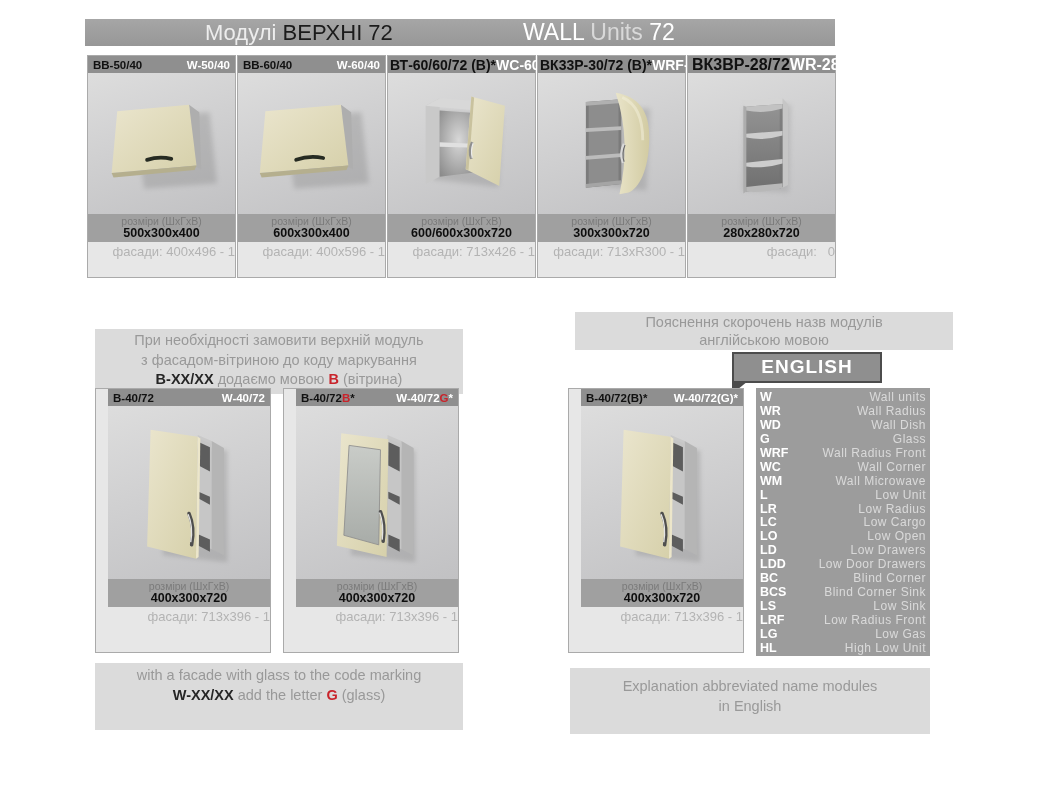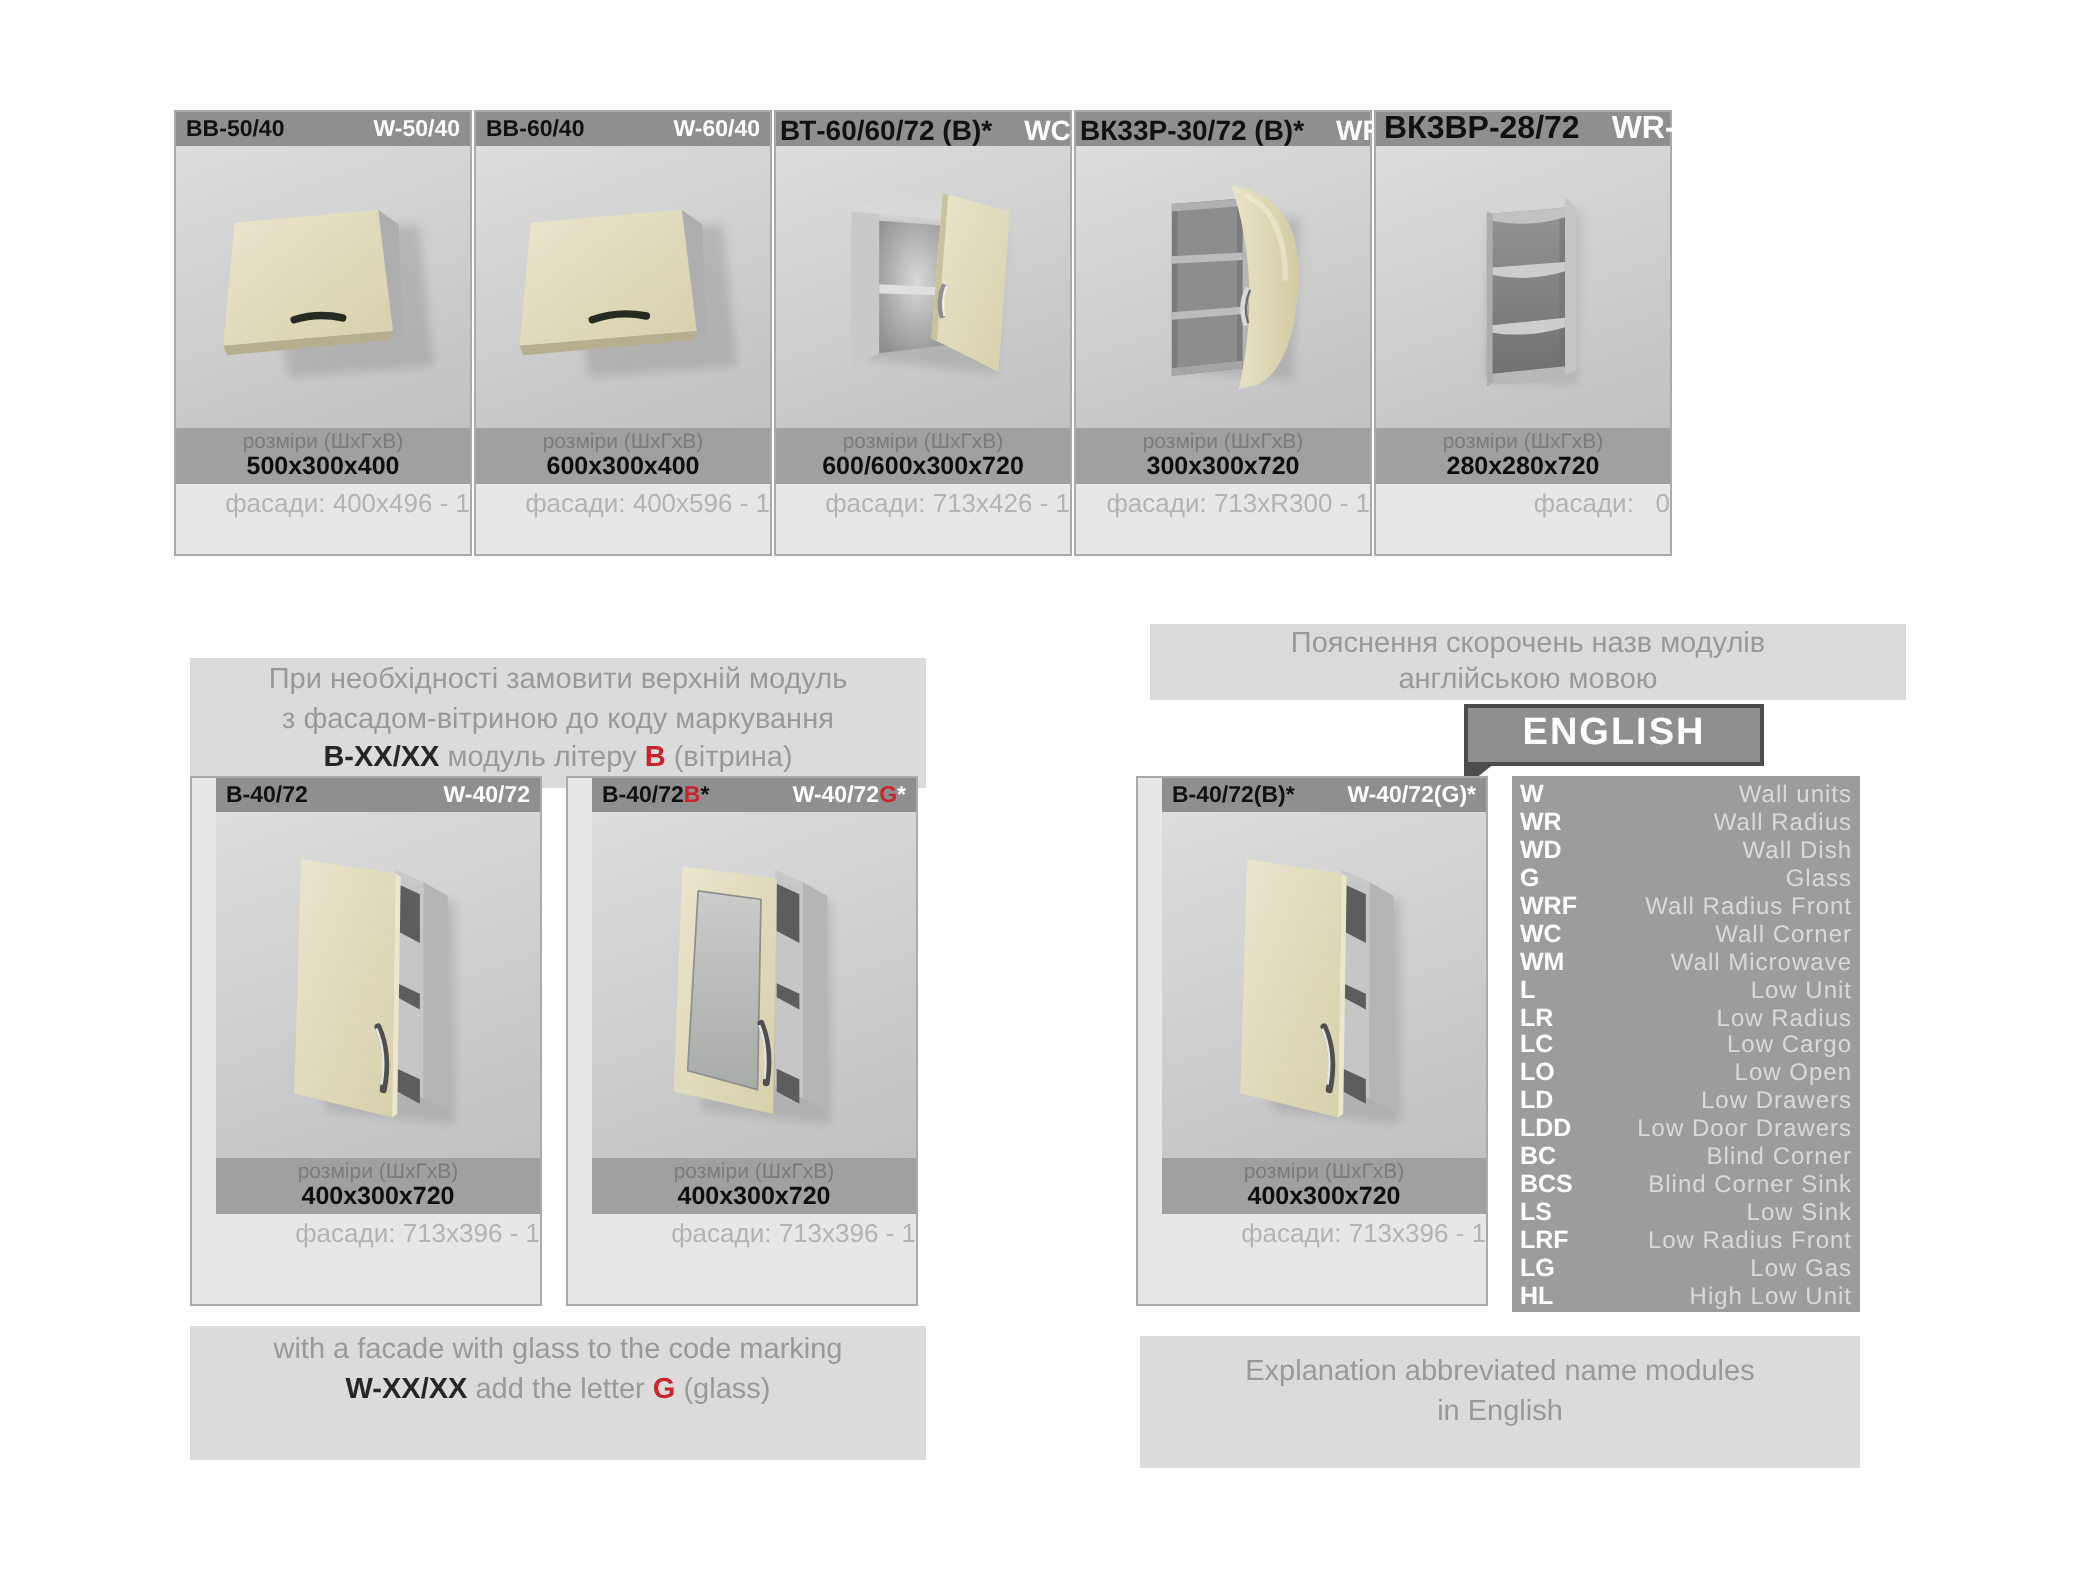--- a/index.html
+++ b/index.html
@@ -12,21 +12,21 @@
   .banner .t-uk{position:absolute;left:120px;top:1px;font-size:22px;white-space:nowrap;}
   .banner .t-en{position:absolute;left:438px;top:0px;font-size:23px;white-space:nowrap;}
   .w-light{color:#ededed;}
   .w-dark{color:#1b1b1b;}
   .w-white{color:#ffffff;}
   .w-mid{color:#d9d9d9;}
 
   
   .card{position:absolute;box-sizing:border-box;border:1px solid #aaaaaa;background:#e7e7e7;}
   .card-head{height:17px;background:#8f8f8f;display:flex;justify-content:space-between;
-    align-items:center;padding:0 5px;font-size:11.5px;font-weight:bold;white-space:nowrap;gap:16px;}
+    align-items:center;padding:0 5px;font-size:11.5px;font-weight:bold;white-space:nowrap;}
   .card-head.s{font-size:14px;padding:0 2px;}
   .card-head.m{font-size:16px;padding:0 4px;}
   .code-uk{color:#111111;}
   .code-en{color:#ffffff;}
   .red{color:#c9242b;}
   .card-img{background:linear-gradient(160deg,#dddddd 0%,#d0d0d1 45%,#c1c1c3 100%);
     display:flex;align-items:center;justify-content:center;overflow:hidden;}
   .top-card .card-img{height:141px;}
   .bot-card .card-img{height:173px;}
   .card-dims{height:27px;background:#a0a0a0;text-align:center;padding-top:1px;}
@@ -80,20 +80,31 @@
       <linearGradient id="gGlass" x1="0" y1="0" x2="0" y2="1">
         <stop offset="0" stop-color="#c9ccc8"></stop>
           <stop offset="1" stop-color="#a8aca8"></stop>
       </linearGradient>
       <filter id="blur3">
           <feGaussianBlur stdDeviation="2.6"></feGaussianBlur>
         </filter>
     </defs>
   </svg>
 
+  <div class="banner">
+    <span class="t-uk">
+      <span class="w-light">Модулі</span>
+      <span class="w-dark">ВЕРХНІ 72</span>
+    </span>
+    <span class="t-en">
+      <span class="w-white">WALL</span>
+      <span class="w-mid">Units</span>
+      <span class="w-white">72</span>
+    </span>
+  </div>
 
   <div class="card top-card" style="left:87px">
     <div class="card-head">
       <span class="code-uk">ВВ-50/40</span>
       <span class="code-en">W-50/40</span>
     </div>
     <div class="card-img">
       <svg width="146" height="138" viewBox="0 0 150 148">
         <polygon points="44,46 126,40 134,116 56,122" fill="#808080" opacity="0.32" filter="url(#blur3)"></polygon>
         <polygon points="104,32 115,40 117,101 109,97" fill="#aeaeae"></polygon>
@@ -205,21 +216,21 @@
     <div class="card-dims">
       <div class="dims-label">розміри (ШхГхВ)</div>
       <div class="dims-value">280x280x720</div>
     </div>
     <div class="card-fac">фасади: &nbsp; 0</div>
   </div>
 
   <div class="note" style="left:95px;top:313px;width:368px;height:63px;padding-top:2px;margin-top:16px;">
     <div>При необхідності замовити верхній модуль</div>
     <div>з фасадом-вітриною до коду маркування</div>
-    <div><b class="code">В-ХХ/ХХ</b><span> модуль літеру </span><b class="red">В</b><span> (вітрина)</span></div>
+    <div><b class="code">В-ХХ/ХХ</b><span> додаємо мовою </span><b class="red">В</b><span> (вітрина)</span></div>
   </div>
 
   <div class="note" style="left:575px;top:312px;width:378px;height:37px;line-height:18px;padding-top:1px;">
     <div>Пояснення скорочень назв модулів</div>
     <div>англійською мовою</div>
   </div>
   <div class="eng-badge">ENGLISH</div>
 
   <div class="card bot-card" style="left:95px">
     <div class="card-head">

